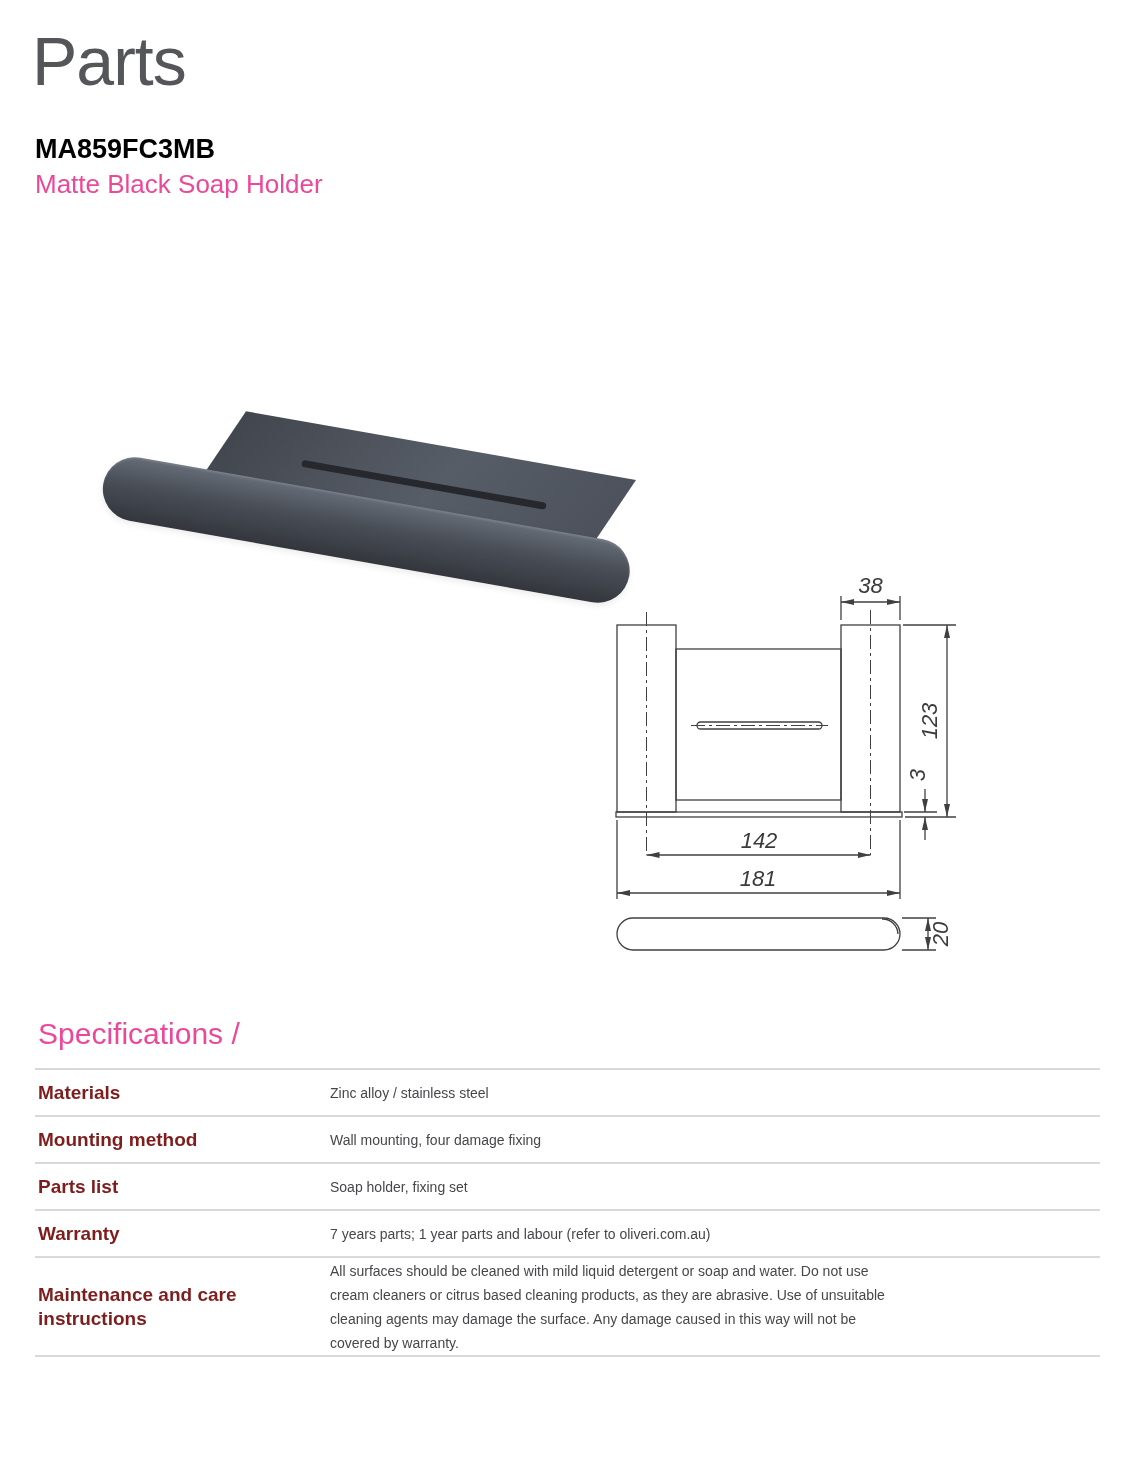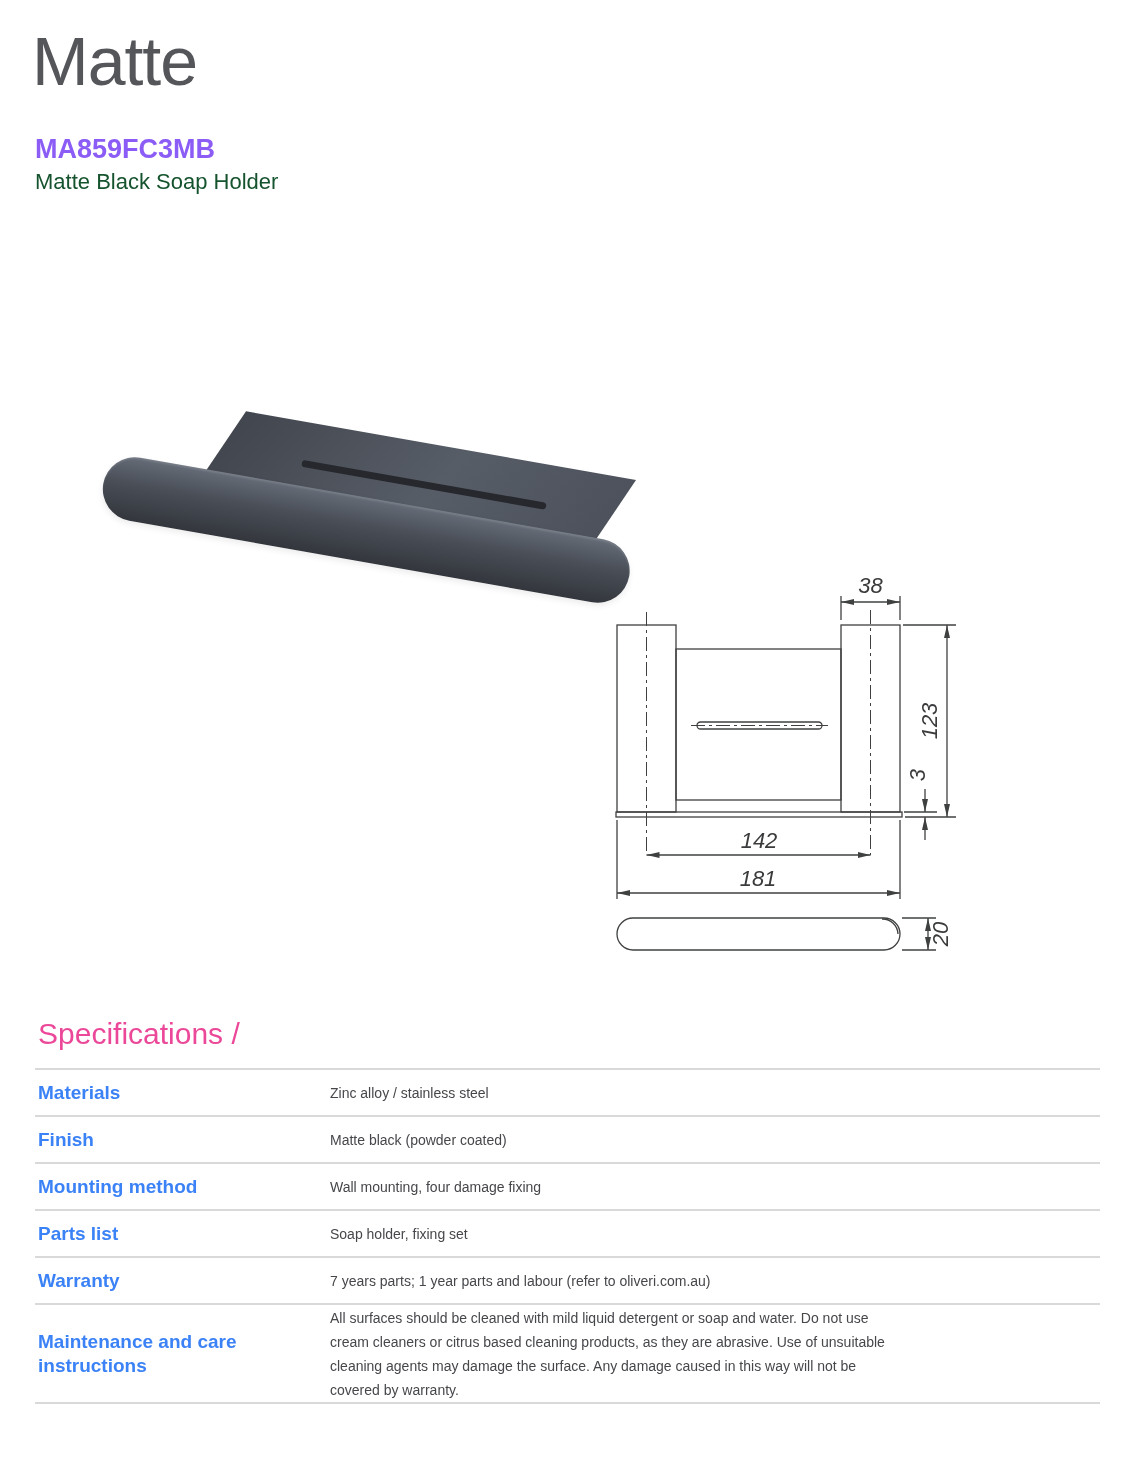--- a/index.html
+++ b/index.html
@@ -3,22 +3,22 @@
 <meta charset="utf-8">
 <style>
   html,body{margin:0;padding:0;background:#ffffff;}
   .page{
     position:relative;width:1144px;height:1474px;background:#ffffff;
     font-family:"Liberation Sans", sans-serif;overflow:hidden;
   }
   .abs{position:absolute;}
   
   .title{left:32px;top:24px;font-size:68px;line-height:1.1;color:#55565a;letter-spacing:-1px;}
-  .code{left:35px;top:134px;font-size:27px;font-weight:bold;color:#8b5cf6;}
-  .subtitle{left:35px;top:169px;font-size:22px;color:#14532d;}
+  .code{left:35px;top:134px;font-size:27px;font-weight:bold;color:#000000;}
+  .subtitle{left:35px;top:169px;font-size:26px;color:#ec4899;}
   
   .product{left:108px;top:372px;width:545px;height:170px;}
   .product-inner{position:absolute;inset:0;transform:rotate(10deg);transform-origin:0 50%;}
   .back-bar{position:absolute;left:145px;top:-6px;width:388px;height:46px;border-radius:23px;
     background:linear-gradient(180deg,#7a8violet18c 0%,#767d89 0%,#575d66 45%,#3a3e45 100%);}
   .plate{position:absolute;left:128px;top:16px;width:396px;height:92px;
     transform:skewX(-24deg);transform-origin:0 0;
     background:linear-gradient(100deg,#42464e 0%,#575d67 55%,#4c515b 100%);}
   .slot{position:absolute;left:192px;top:54px;width:248px;height:7px;border-radius:4px;background:#26282d;}
   .front-bar{position:absolute;left:0px;top:80px;width:534px;height:64px;border-radius:32px;
@@ -26,30 +26,30 @@
     box-shadow:inset 0 2px 2px rgba(255,255,255,0.12), 0 3px 6px rgba(0,0,0,0.08);}
   
   .drawing{left:604px;top:565px;width:460px;height:400px;font-style:italic;}
   .drawing svg text{font-family:"Liberation Sans",sans-serif;font-size:22px;fill:#3a3b3c;}
   
   .spec-heading{left:38px;top:1017px;font-size:30px;color:#ec4899;}
   .spec-table{left:35px;top:1068px;width:1065px;}
   .spec-row{display:flex;align-items:center;border-top:2px solid #d9d9d9;box-sizing:border-box;}
   .spec-row.h47{height:47px;}
   .spec-row.maint{height:101px;border-bottom:2px solid #d9d9d9;}
-  .spec-label{width:295px;flex:0 0 295px;padding-left:3px;font-size:19px;font-weight:bold;color:#3b82f6;line-height:24px;box-sizing:border-box;}
+  .spec-label{width:295px;flex:0 0 295px;padding-left:3px;font-size:19px;font-weight:bold;color:#7f1d1d;line-height:24px;box-sizing:border-box;}
   .spec-value{flex:1;font-size:14px;color:#46474b;line-height:24px;}
   .spec-value .vline{white-space:nowrap;}
 </style>
 </head>
 <body>
 
 <div class="page">
 
-  <div class="abs title">Matte</div>
+  <div class="abs title">Parts</div>
   <div class="abs code">MA859FC3MB</div>
   <div class="abs subtitle">Matte Black Soap Holder</div>
 
   <div class="abs product">
     <div class="product-inner">
       <div class="back-bar"></div>
       <div class="plate"></div>
       <div class="slot"></div>
       <div class="front-bar"></div>
     </div>
@@ -114,24 +114,20 @@
   </div>
 
   <div class="abs spec-heading">Specifications /</div>
 
   <div class="abs spec-table">
     <div class="spec-row h47">
       <div class="spec-label">Materials</div>
       <div class="spec-value">Zinc alloy / stainless steel</div>
     </div>
     <div class="spec-row h47">
-      <div class="spec-label">Finish</div>
-      <div class="spec-value">Matte black (powder coated)</div>
-    </div>
-    <div class="spec-row h47">
       <div class="spec-label">Mounting method</div>
       <div class="spec-value">Wall mounting, four damage fixing</div>
     </div>
     <div class="spec-row h47">
       <div class="spec-label">Parts list</div>
       <div class="spec-value">Soap holder, fixing set</div>
     </div>
     <div class="spec-row h47">
       <div class="spec-label">Warranty</div>
       <div class="spec-value">7 years parts; 1 year parts and labour (refer to oliveri.com.au)</div>

